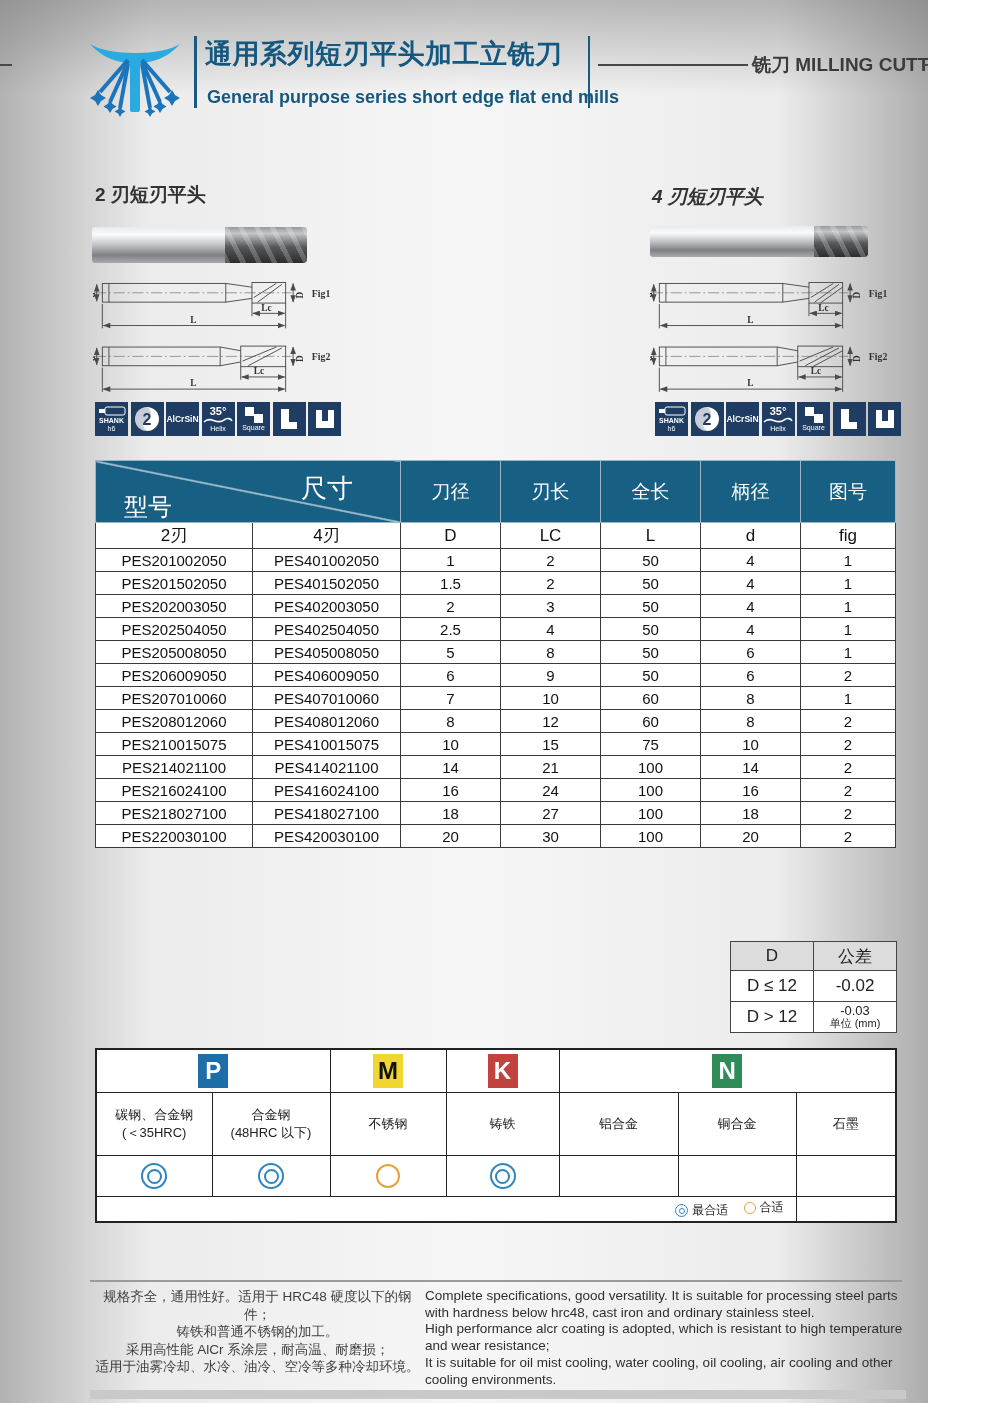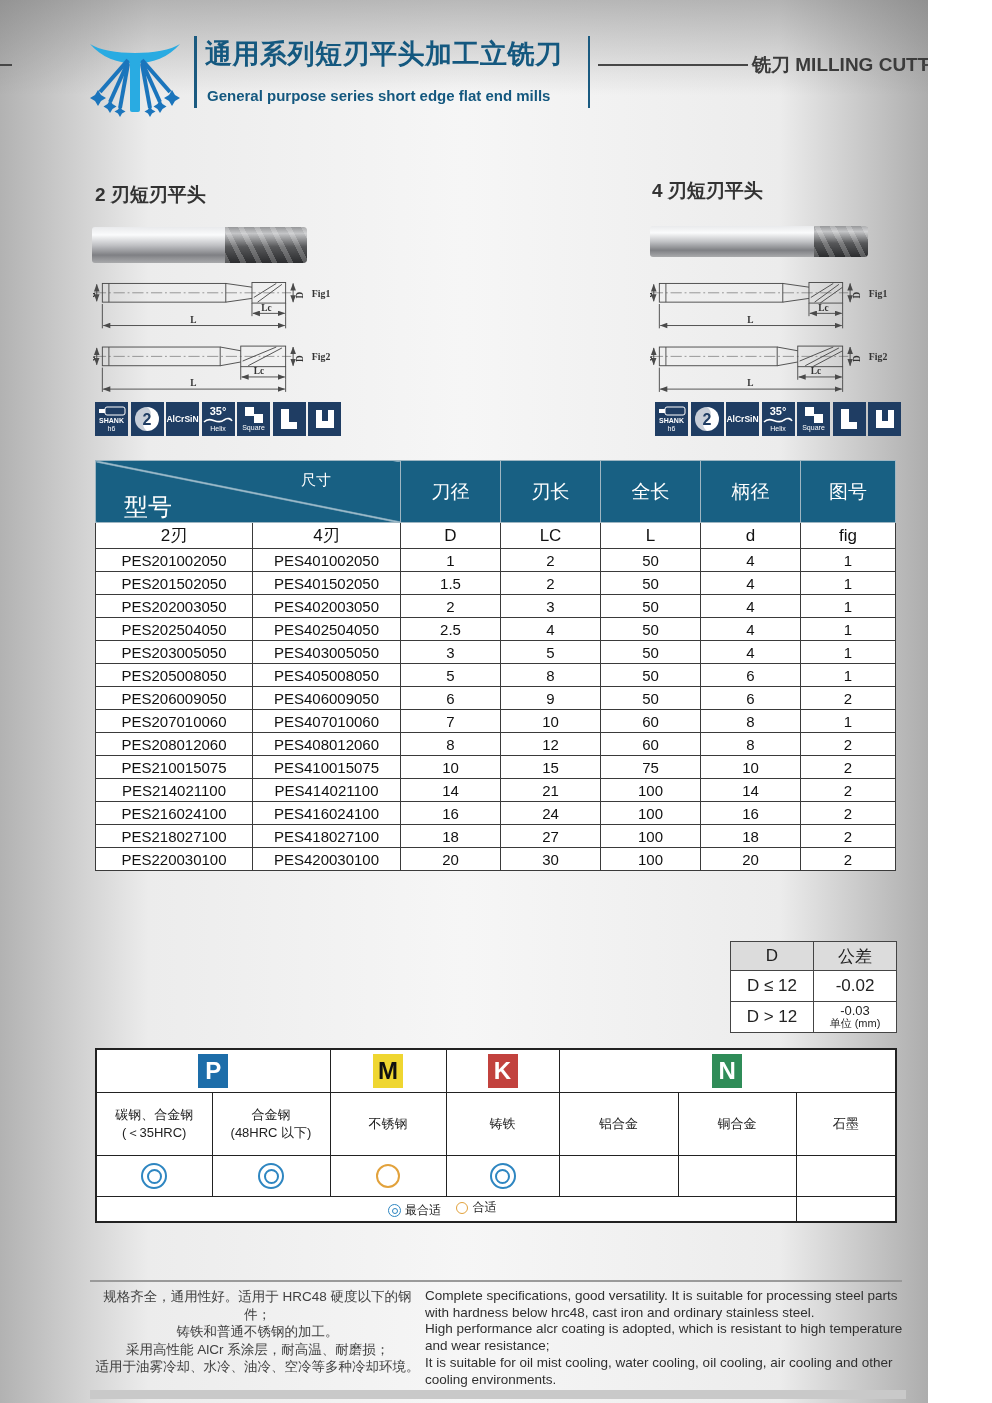--- a/index.html
+++ b/index.html
@@ -5,21 +5,21 @@
   html,body{margin:0;padding:0;}
   body{font-family:"Liberation Sans","DejaVu Sans",sans-serif;}
   .page{position:relative;width:928px;height:1403px;overflow:hidden;
     background:linear-gradient(90deg,#b2b2b2 0%,#ececec 16%,#f6f6f6 50%,#ececec 84%,#adadad 100%);}
   .page::before{content:"";position:absolute;left:0;top:0;right:0;height:95px;pointer-events:none;
     background:linear-gradient(180deg,rgba(110,110,110,.45) 0%,rgba(110,110,110,0) 100%);}
   .abs{position:absolute;}
 
   
   .title-cn{left:205px;top:36px;font-size:27px;font-weight:700;color:#14587F;letter-spacing:.5px;white-space:nowrap;}
-  .title-en{left:207px;top:87px;font-size:15px;font-weight:700;color:#14587F;white-space:nowrap;}
+  .title-en{left:207px;top:87px;font-size:18px;font-weight:700;color:#14587F;white-space:nowrap;}
   .vdiv{width:3px;background:#1a5a80;}
   .hline{height:2px;background:#474747;}
   .corner-label{left:752px;top:52px;font-size:19px;font-weight:700;color:#3b3b3b;white-space:nowrap;}
 
   
   .sec-title{font-size:19px;font-weight:700;color:#333;}
 
   
   .photo{border-radius:3px;overflow:hidden;}
   .photo .shank{position:absolute;left:0;top:0;bottom:0;
@@ -47,41 +47,41 @@
   .badge svg{display:block;}
 
   
   #specs{position:absolute;left:95px;top:460px;width:800px;border-collapse:collapse;table-layout:fixed;}
   #specs th{background:#186083;color:#fff;font-weight:400;font-size:19px;border:1px solid #9fb6c2;}
   #specs thead tr{height:62px;}
   #specs th.diag{position:relative;
     background-image:linear-gradient(to top right,rgba(0,0,0,0) calc(50% - 1px),#e8eef2 calc(50% - .2px),#e8eef2 calc(50% + .2px),rgba(0,0,0,0) calc(50% + 1px)),
     linear-gradient(#186083,#186083);}
   #specs th.diag .lbl-model{position:absolute;left:28px;top:30px;font-size:24px;}
-  #specs th.diag .lbl-size{position:absolute;left:205px;top:10px;font-size:15px;}
+  #specs th.diag .lbl-size{position:absolute;left:205px;top:10px;font-size:26px;}
   #specs td{background:#fff;color:#111;text-align:center;border:1px solid #3a3a3a;padding:0;font-size:15px;}
   #specs tr.sub td{height:25px;font-size:17px;}
   #specs tbody td{height:22px;}
 
   
   #tol{position:absolute;left:730px;top:941px;width:166px;border-collapse:collapse;table-layout:fixed;}
   #tol td{border:1px solid #444;background:#fff;text-align:center;color:#222;padding:0;}
   #tol tr.hd td{background:#DCDCDC;height:28px;font-size:17px;}
   #tol td{height:30px;font-size:17px;}
   #tol .two{line-height:1.05;font-size:13px;}
   #tol .two .unit{font-size:11px;}
 
   
   #mat{position:absolute;left:95px;top:1048px;width:800px;border-collapse:collapse;table-layout:fixed;border:2px solid #222;}
   #mat td{border:1px solid #222;background:#fff;text-align:center;color:#222;padding:0;vertical-align:middle;}
   #mat tr.r1 td{height:42px;}
   #mat tr.r2 td{height:27px;font:400 16px "Liberation Serif","DejaVu Serif",serif;}
   #mat tr.r3 td{height:62px;font-size:13px;line-height:1.35;white-space:pre-line;}
   #mat tr.r4 td{height:40px;}
-  #mat tr.r5 td{height:24px;font-size:12px;text-align:center;padding-left:4px;}
+  #mat tr.r5 td{height:24px;font-size:12px;text-align:right;padding-left:4px;}
   .pmkn{display:inline-block;width:30px;height:34px;line-height:34px;font-size:24px;font-weight:700;color:#fff;text-align:center;}
   .pmkn.p{background:#1D6DA9;} .pmkn.m{background:#EFD631;color:#111;}
   .pmkn.k{background:#C2423E;} .pmkn.n{background:#2F8C58;}
   .cb{display:inline-flex;width:22px;height:22px;border:2px solid #2E86C1;border-radius:50%;align-items:center;justify-content:center;vertical-align:middle;}
   .cb span{width:11px;height:11px;border:2px solid #2E86C1;border-radius:50%;}
   .co{display:inline-block;width:20px;height:20px;border:2px solid #E2A23C;border-radius:50%;vertical-align:middle;}
   .cb.mini{width:11px;height:11px;border-width:1.5px;}
   .cb.mini span{width:4px;height:4px;border-width:1.5px;}
   .co.mini{width:10px;height:10px;border-width:1.5px;}
   .leg-item{display:inline-flex;align-items:center;gap:4px;margin-right:12px;}
@@ -136,21 +136,21 @@
     <div class="abs title-cn">通用系列短刃平头加工立铣刀</div>
     <div class="abs title-en">General purpose series short edge flat end mills</div>
     <div class="abs vdiv" style="left:588px;top:36px;height:72px;width:2px;"></div>
 
     <div class="abs hline" style="left:598px;top:64px;width:150px;"></div>
     <div class="abs corner-label">铣刀 MILLING CUTTER</div>
     <div class="abs hline" style="left:922px;top:64px;width:70px;"></div>
   </div>
 
   <div class="abs sec-title" style="left:95px;top:182px;">2 刃短刃平头</div>
-  <div class="abs sec-title" style="left:652px;top:178px;">4 刃短刃平头</div>
+  <div class="abs sec-title" style="left:652px;top:184px;font-style:italic;">4 刃短刃平头</div>
 
   <div class="abs photo" style="left:92px;top:227px;width:215px;height:36px;">
     <div class="shank" style="width:62%;"></div>
     <div class="tip" style="width:38%;"></div>
   </div>
   <div class="abs photo" style="left:650px;top:226px;width:218px;height:31px;">
     <div class="shank" style="width:75%;"></div>
     <div class="tip" style="width:25%;"></div>
   </div>
 
@@ -393,29 +393,20 @@
         <tr>
           <td>PES202504050</td>
           <td>PES402504050</td>
           <td>2.5</td>
           <td>4</td>
           <td>50</td>
           <td>4</td>
           <td>1</td>
         </tr>
         <tr>
-          <td>PES203005050</td>
-          <td>PES403005050</td>
-          <td>3</td>
-          <td>5</td>
-          <td>50</td>
-          <td>4</td>
-          <td>1</td>
-        </tr>
-        <tr>
           <td>PES205008050</td>
           <td>PES405008050</td>
           <td>5</td>
           <td>8</td>
           <td>50</td>
           <td>6</td>
           <td>1</td>
         </tr>
         <tr>
           <td>PES206009050</td>

